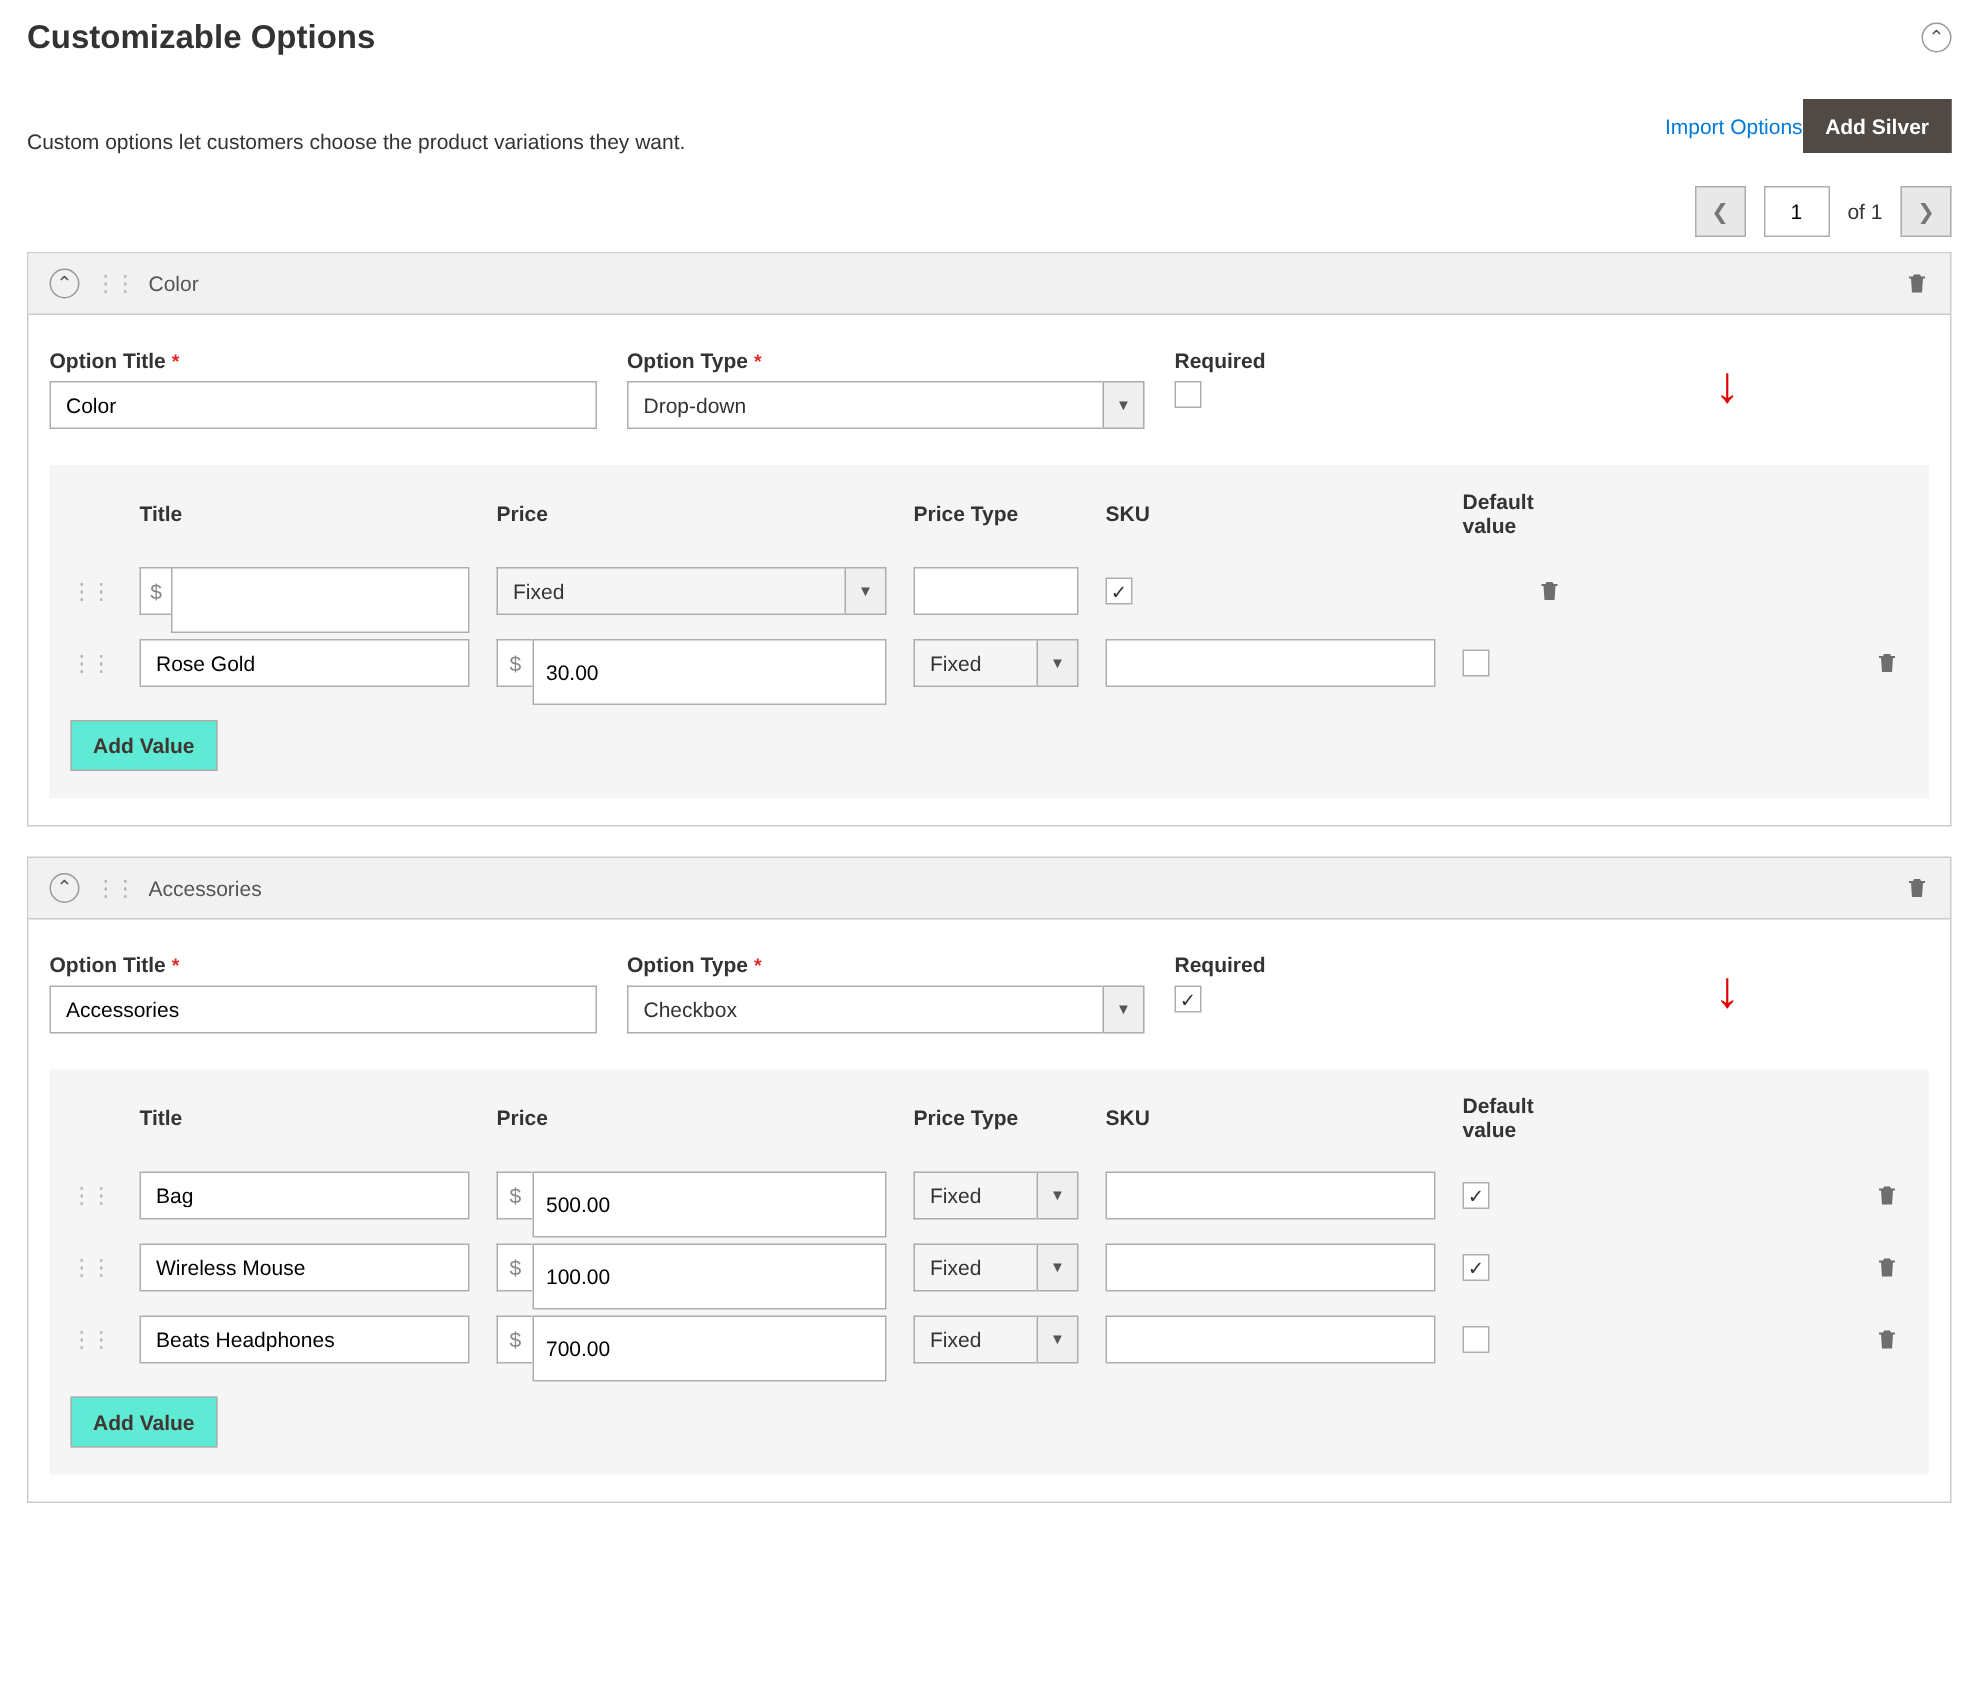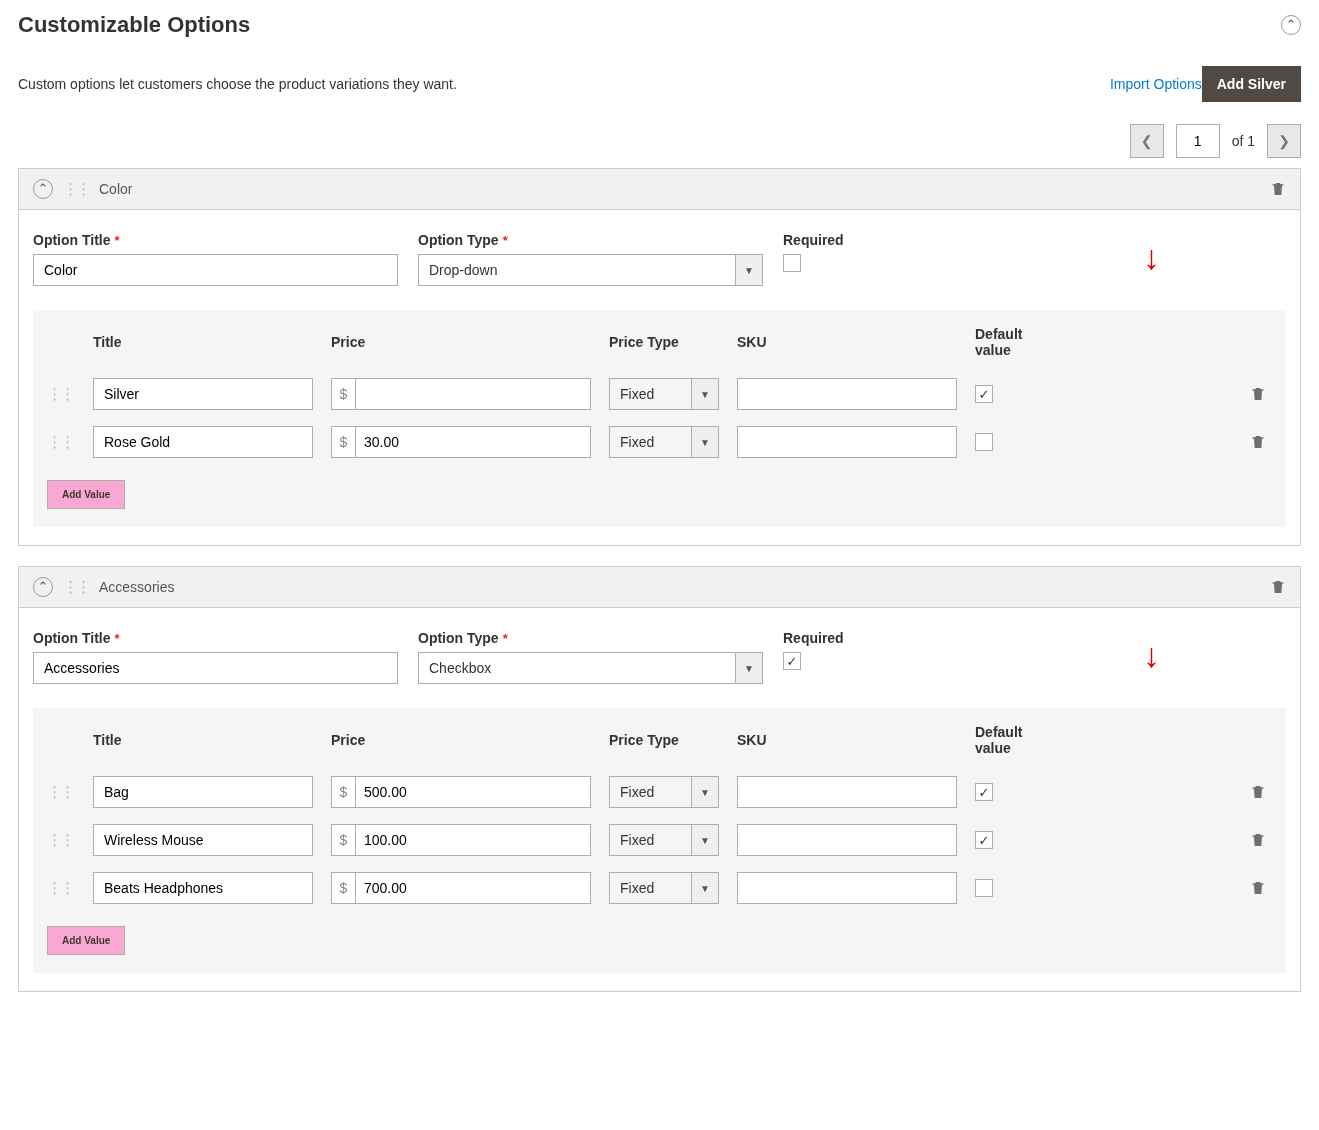--- a/index.html
+++ b/index.html
@@ -1,20 +1,20 @@
 <!DOCTYPE html>
 <html><head>
 <meta charset="utf-8">
 <style>
   * { box-sizing: border-box; margin: 0; padding: 0; }
   body { font-family: -apple-system, "Helvetica Neue", Arial, sans-serif; font-size: 14px; color: #333; background: #fff; padding: 8px 18px 40px; }
   .section-header { display: flex; align-items: center; justify-content: space-between; padding: 4px 0 12px; }
   .section-title { font-size: 22px; font-weight: 600; }
   .collapse-circle { width: 20px; height: 20px; border: 1px solid #999; border-radius: 50%; display: inline-flex; align-items: center; justify-content: center; cursor: pointer; font-size: 13px; color: #555; line-height: 1; padding-bottom: 1px; }
-  .description-row { display: flex; align-items: center; justify-content: space-between; margin-top: 16px; margin-bottom: 22px; }
+  .description-row { display: flex; align-items: flex-end; justify-content: space-between; margin-top: 16px; margin-bottom: 22px; }
   .desc-text { color: #333; }
   .actions-right { display: flex; align-items: center; }
   .link { color: #007bdb; cursor: pointer; }
   .btn-dark { background: #514943; color: #fff; padding: 9px 14px; border: 1px solid #514943; cursor: pointer; font-size: 14px; font-weight: 600; }
   .pagination-row { display: flex; justify-content: flex-end; align-items: center; gap: 12px; margin-bottom: 10px; }
   .pg-btn { width: 34px; height: 34px; border: 1px solid #adadad; background: #e8e8e8; display: inline-flex; align-items: center; justify-content: center; cursor: pointer; color: #777; font-size: 14px; }
   .pg-input { width: 44px; height: 34px; border: 1px solid #adadad; text-align: center; font-size: 14px; }
   .pg-of { color: #333; }
   .option-card { border: 1px solid #ccc; margin-bottom: 20px; }
   .card-head { background: #f1f1f1; border-bottom: 1px solid #ccc; display: flex; align-items: center; gap: 10px; padding: 10px 14px; position: relative; }
@@ -31,22 +31,22 @@
   .select-wrap { display: flex; height: 32px; }
   .select-display { flex: 1; border: 1px solid #adadad; border-right: none; padding: 0 10px; display: flex; align-items: center; }
   .select-arrow { width: 28px; border: 1px solid #adadad; background: #efefef; display: flex; align-items: center; justify-content: center; cursor: pointer; color: #555; font-size: 10px; }
   .checkbox { width: 18px; height: 18px; border: 1px solid #adadad; display: inline-flex; align-items: center; justify-content: center; cursor: pointer; font-size: 13px; color: #333; background: #fff; }
   .values-block { background: #f5f5f5; margin-top: 24px; padding: 16px 14px 18px; position: relative; }
   .value-header-row, .value-row { display: grid; grid-template-columns: 28px 220px 260px 110px 220px 72px auto; gap: 18px; align-items: center; }
   .value-header-row { font-weight: 600; padding: 0 0 12px; }
   .value-row { padding: 8px 0; }
   .currency-input { display: flex; height: 32px; }
   .currency-prefix { width: 24px; border: 1px solid #adadad; border-right: none; display: flex; align-items: center; justify-content: center; color: #888; background: #fff; }
-  .currency-input input { flex: 1; border: 1px solid #adadad; height: 32px; padding: 0 8px; font-size: 14px; }
-  .btn-light { background: #f9a8d4; border: 1px solid #adadad; padding: 8px 14px; cursor: pointer; font-size: 10px; font-weight: 600; color: #41362f; }
+  .currency-input input { flex: 1; border: 1px solid #adadad; height: 44px; padding: 0 8px; font-size: 14px; }
+  .btn-light { background: #5eead4; border: 1px solid #adadad; padding: 8px 14px; cursor: pointer; font-size: 14px; font-weight: 600; color: #41362f; }
   .add-value-wrap { margin-top: 14px; }
   .row-trash { width: 16px; height: 18px; cursor: pointer; justify-self: end; margin-right: 6px; }
   .row-trash svg { width: 100%; height: 100%; fill: #6e6e6e; }
   .red-arrow { position: absolute; color: #e30000; font-size: 34px; pointer-events: none; }
 </style>
 </head>
 <body>
 
 <div class="section-header">
   <div class="section-title">Customizable Options</div>
@@ -104,21 +104,20 @@
     <span></span>
     <span>Title</span>
     <span>Price</span>
     <span>Price Type</span>
     <span>SKU</span>
     <span>Default value</span>
     <span></span>
   </div>
           <div class="value-row">
       <span class="drag-grip">⋮⋮</span>
-      <input class="text-input" value="Silver" style="">
       <div class="currency-input">
         <span class="currency-prefix">$</span>
         <input value="" style="">
       </div>
       <div class="select-wrap">
         <div class="select-display">Fixed</div>
         <div class="select-arrow">▼</div>
       </div>
       <input class="text-input" value="" style="">
       <span class="checkbox">✓</span>

